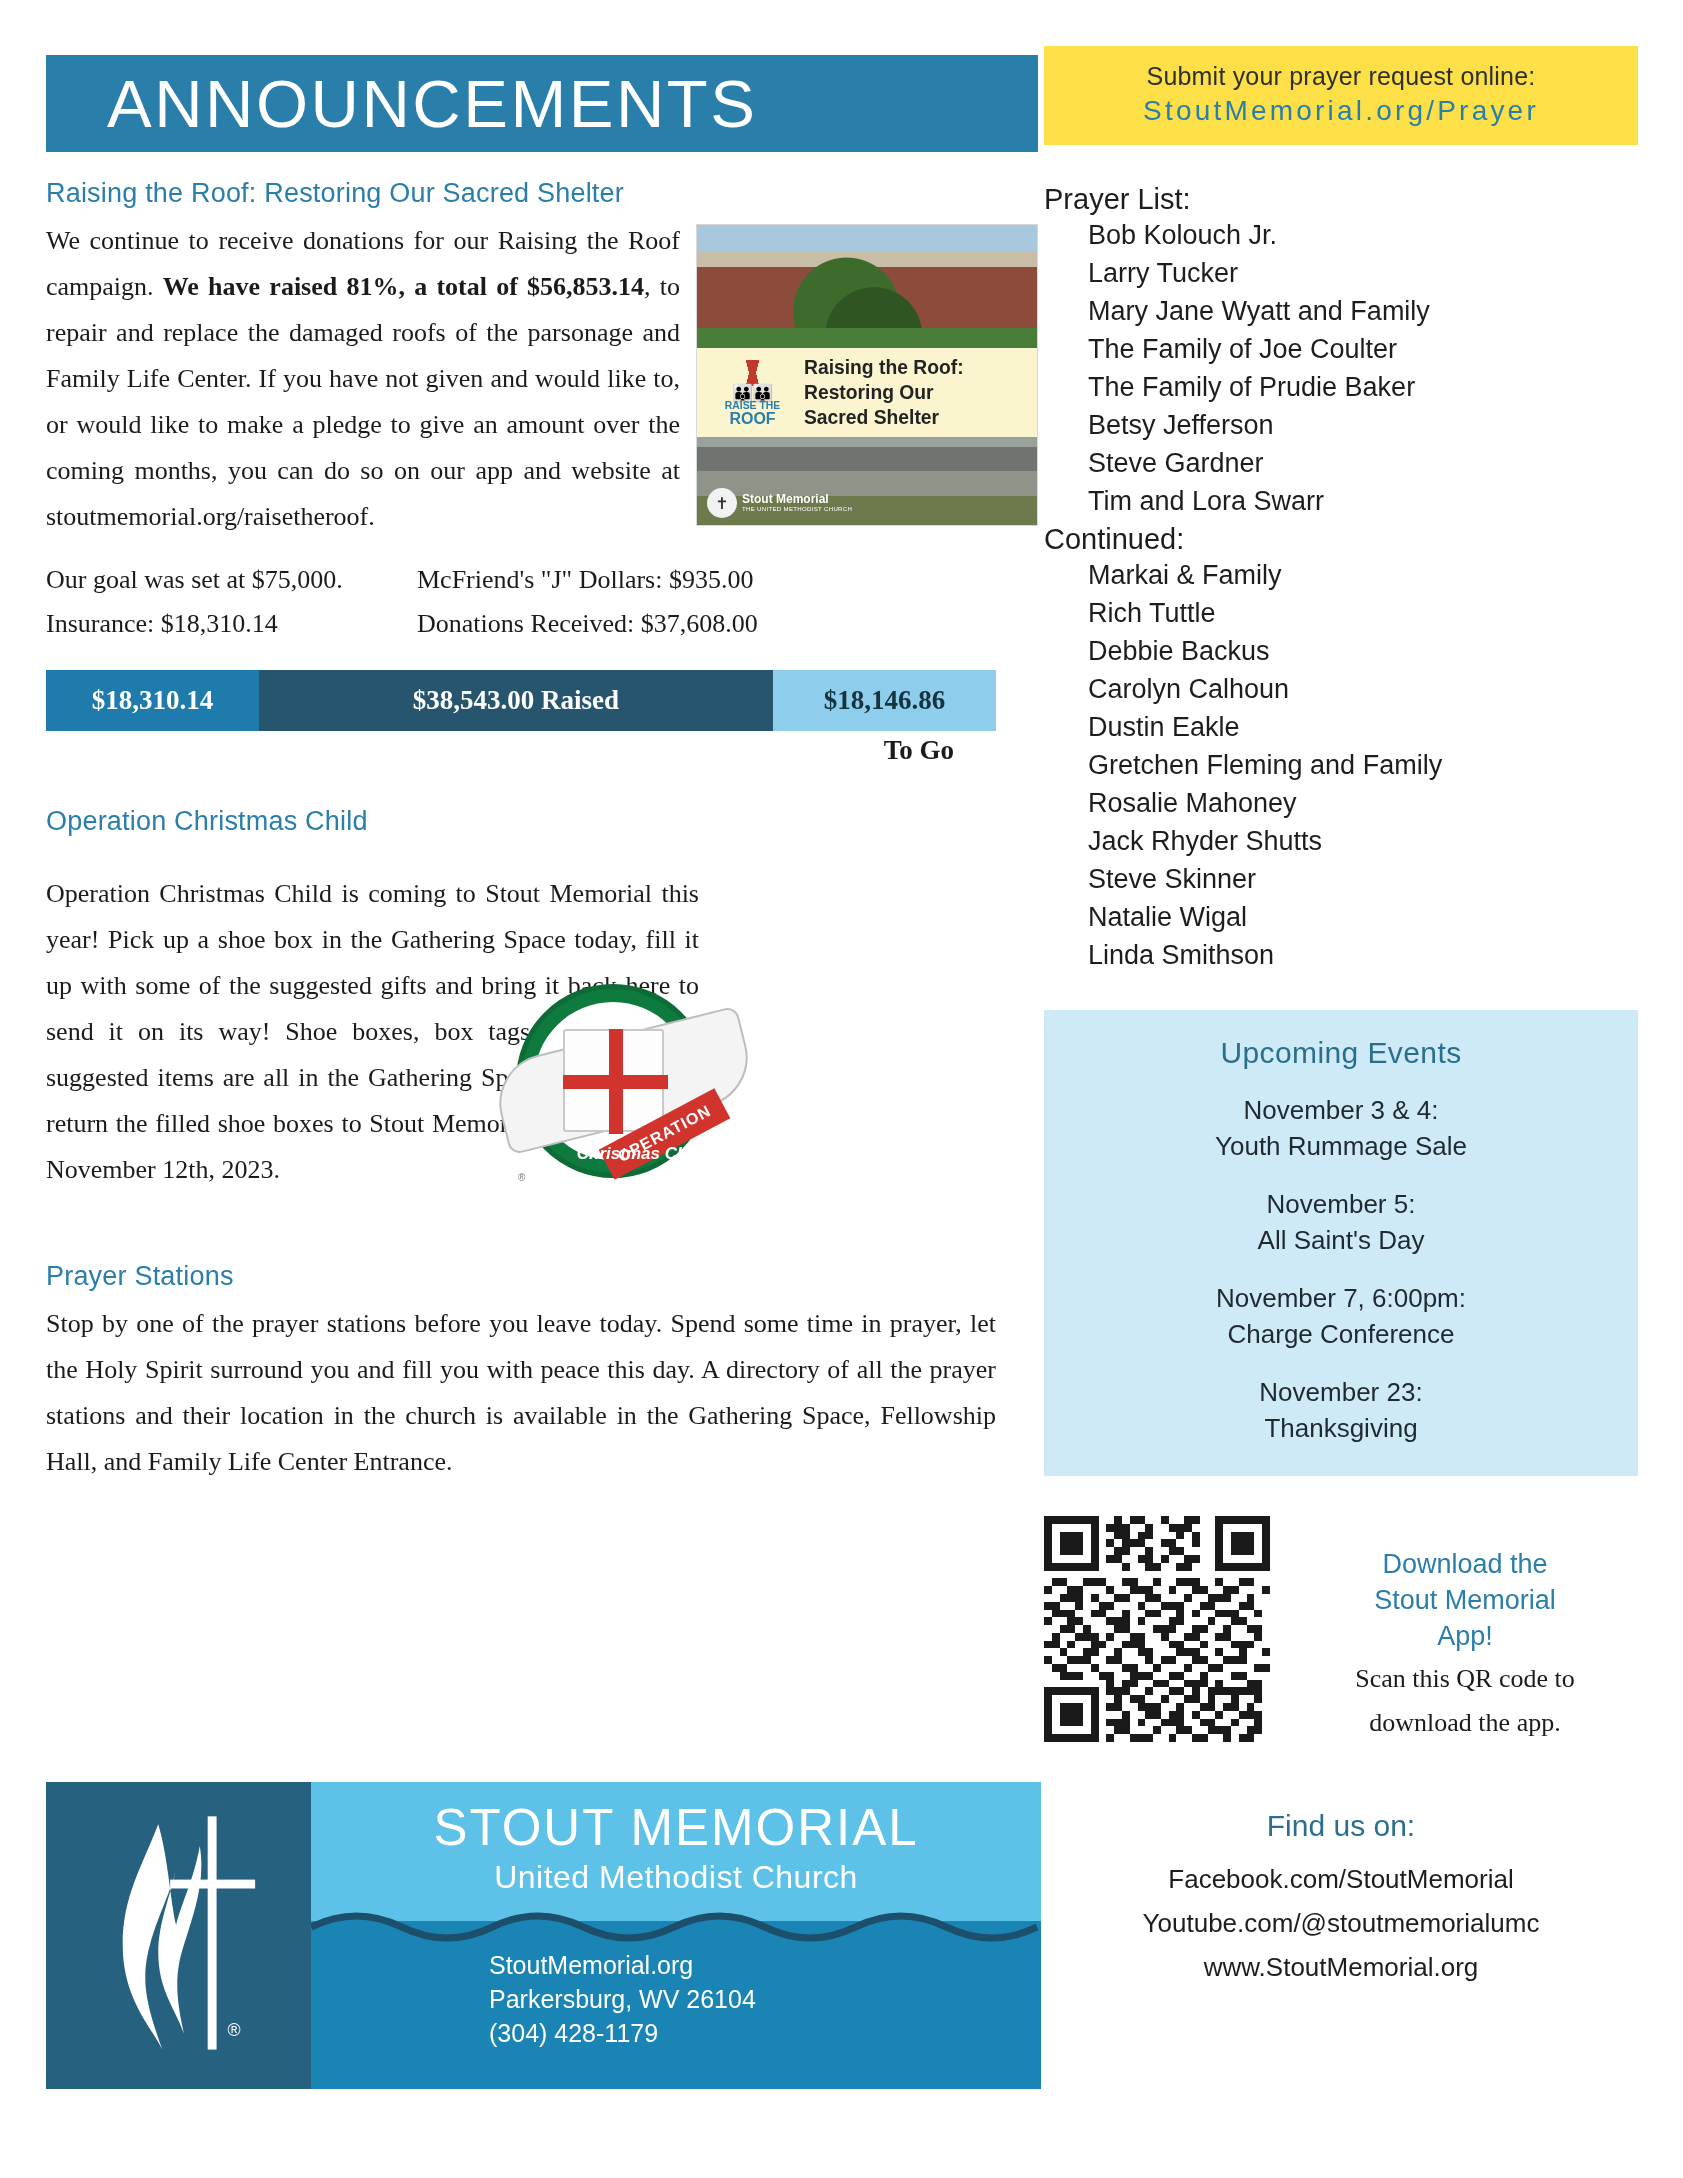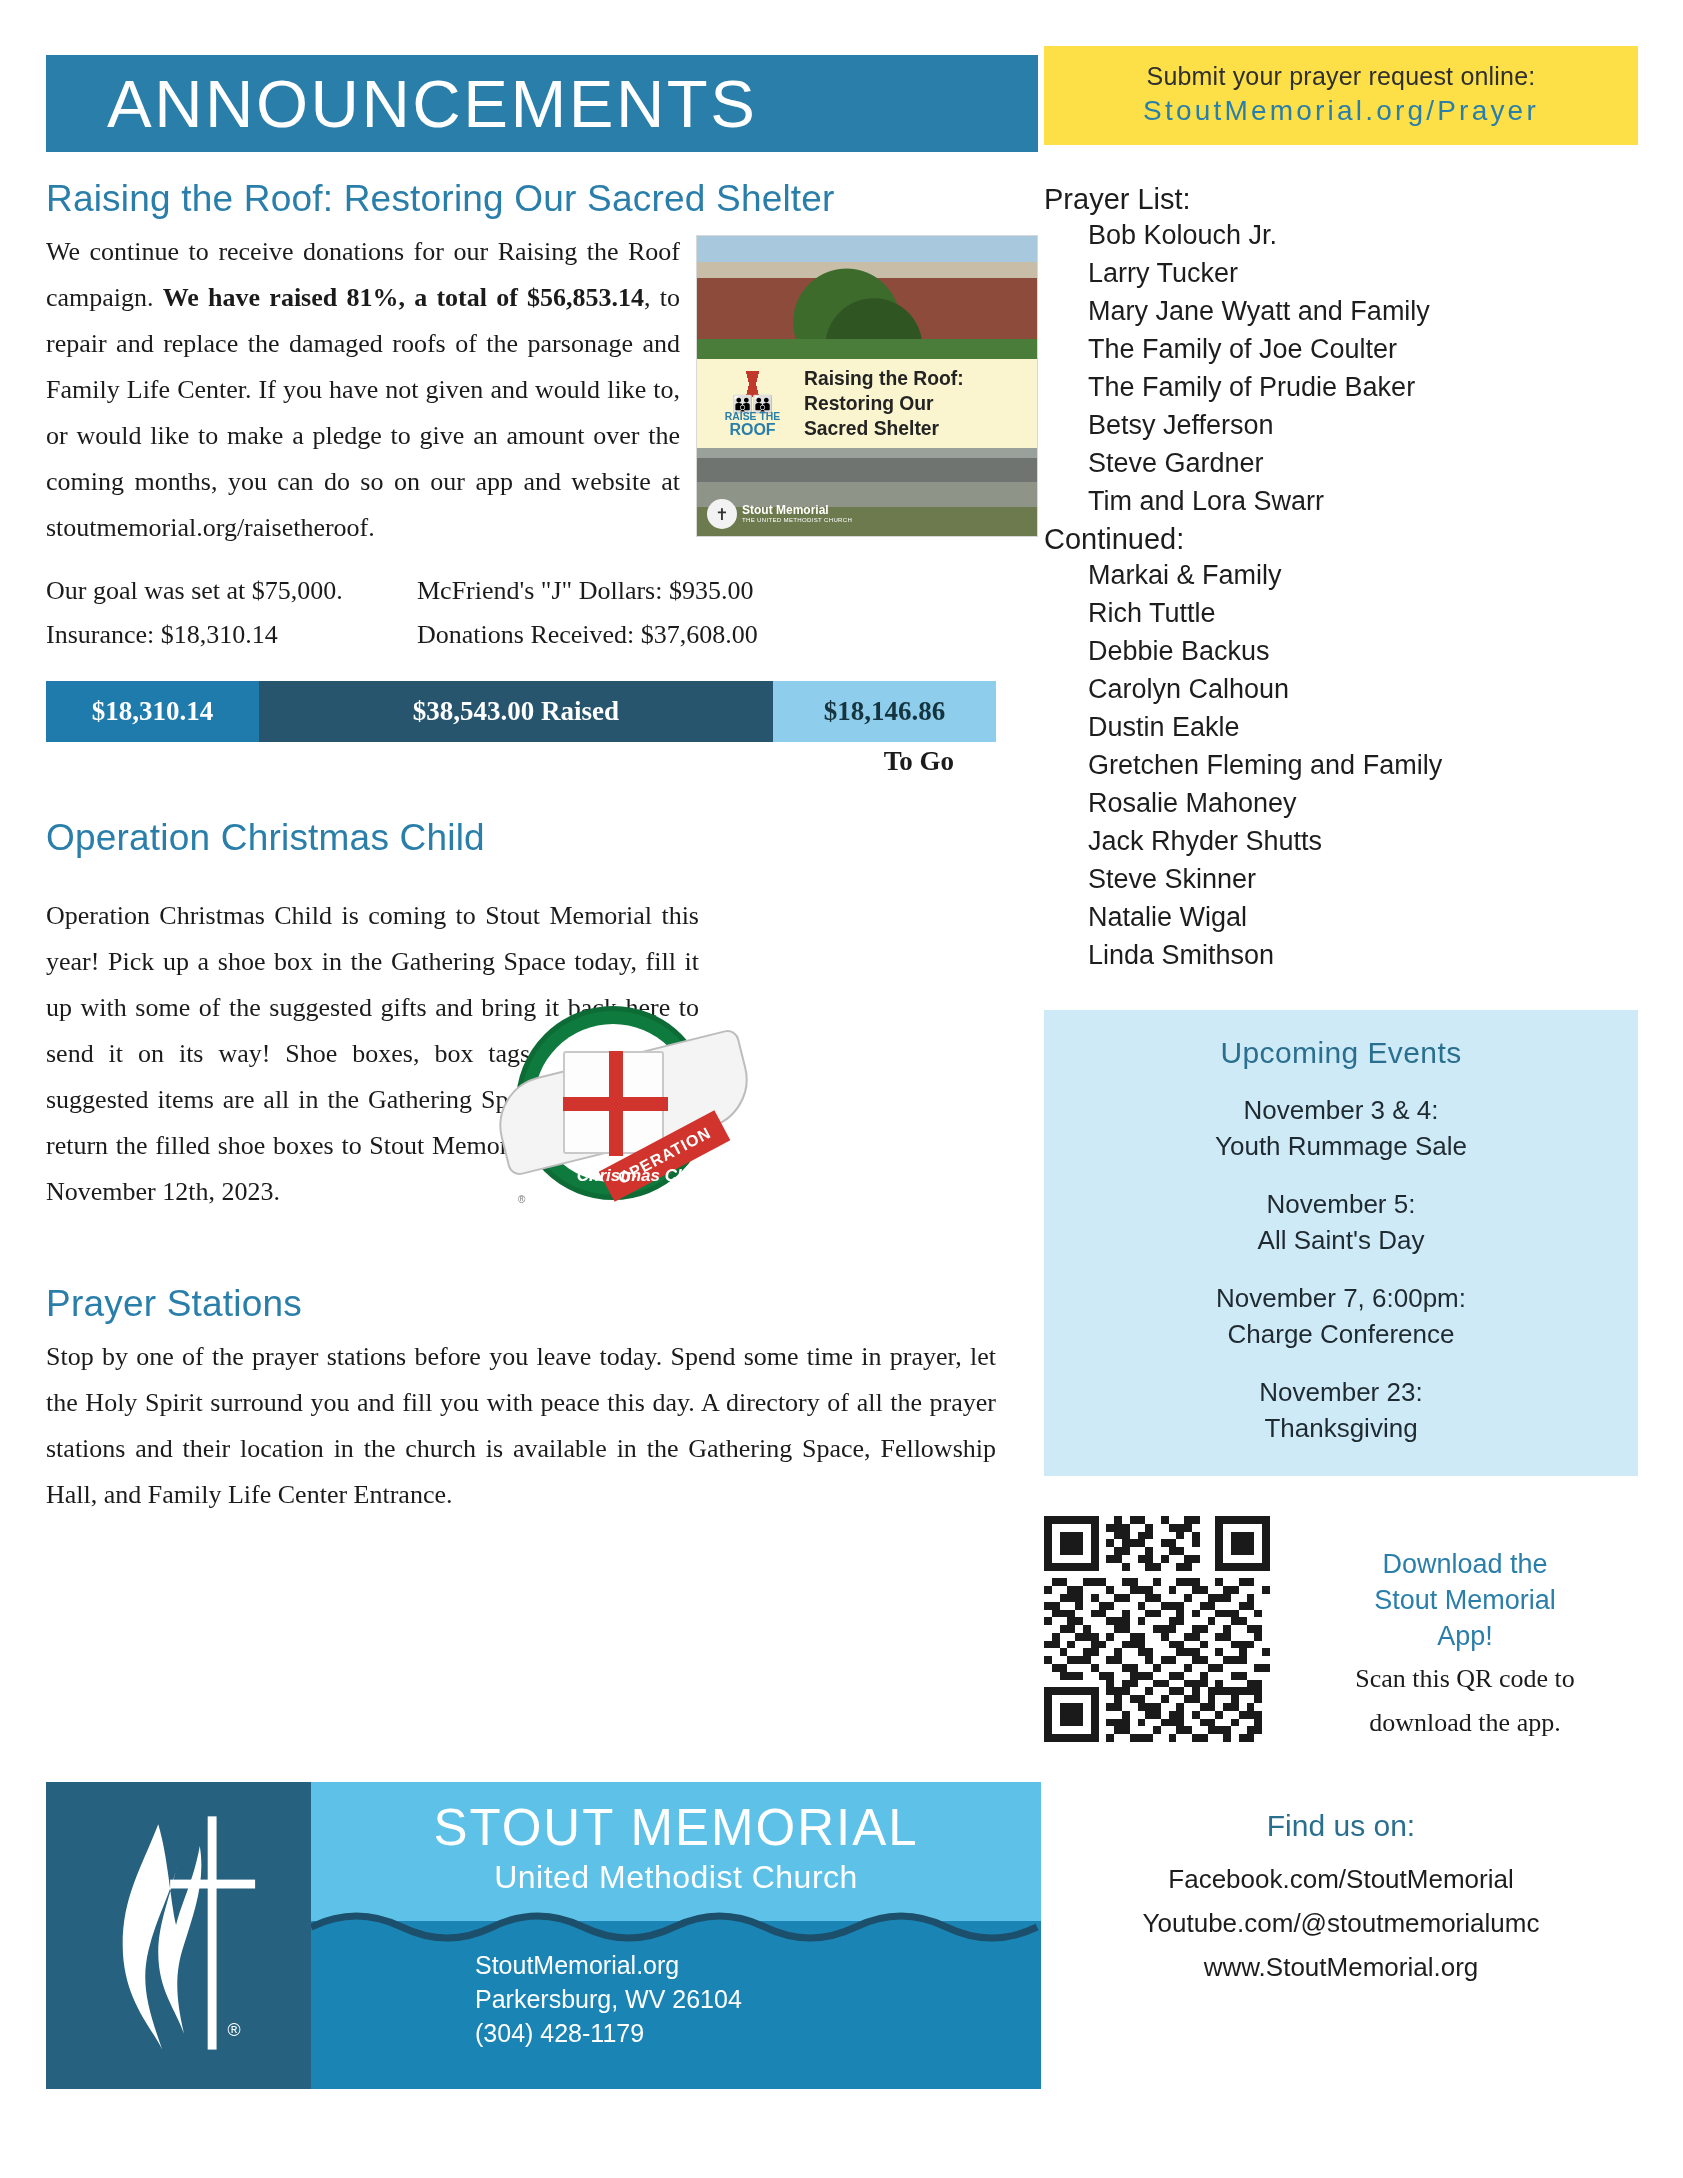--- a/index.html
+++ b/index.html
@@ -25,21 +25,21 @@
     color: #ffffff;
     font-size: 67px;
     font-weight: 300;
     letter-spacing: 2.5px;
     line-height: 1;
     font-family: "Liberation Sans", sans-serif;
   }
 
   .art-head {
     color: #2a7eaa;
-    font-size: 37px;
+    font-size: 27px;
     font-weight: 400;
     letter-spacing: 0.2px;
     margin-top: 26px;
     margin-bottom: 9px;
   }
 
   .body-text {
     font-family: "Liberation Serif", serif;
     font-size: 26px;
     line-height: 46px;
@@ -186,21 +186,21 @@
   .logo-right .wave { position:absolute; left:0; top:119px; width:100%; height:44px; }
   .logo-right .title {
     position:absolute; left:0; top:20px; width:100%; text-align:center;
     color:#fff; font-size:51px; font-weight:400; letter-spacing:2px; line-height:1;
   }
   .logo-right .subtitle {
     position:absolute; left:0; top:77px; width:100%; text-align:center;
     color:#ffffff; font-size:32px; font-weight:300; letter-spacing:0.5px;
   }
   .logo-right .addr {
-    position:absolute; left:2px; top:166px; width:100%; padding-left:162px;
+    position:absolute; left:16px; top:166px; width:100%; padding-left:162px;
     color:#ffffff; font-size:25px; line-height:34px; font-weight:300;
   }
 
   
   .right-col { position:absolute; left:1044px; top:0; width: 594px; }
 
   .prayer-banner {
     background:#fde047; margin-top:46px; padding:16px 10px 18px;
     text-align:center;
   }

